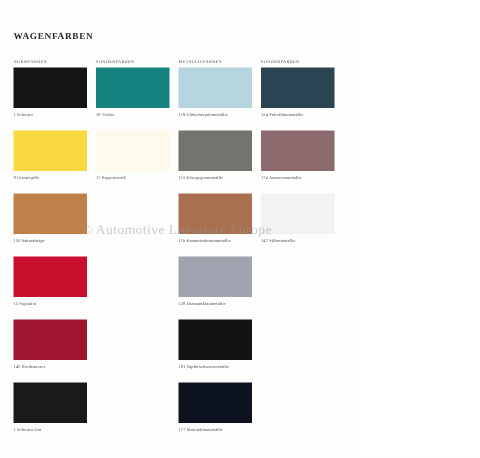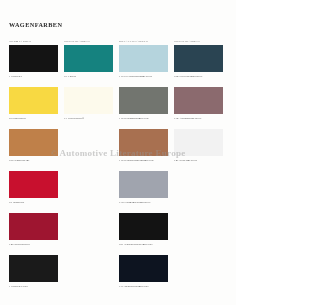--- a/index.html
+++ b/index.html
@@ -97,21 +97,20 @@
   .watermark {
     position: absolute;
     left: 0;
     top: 0;
     width: 236px;
     height: 305px;
     display: flex;
     align-items: center;
     justify-content: center;
     pointer-events: none;
-    font-weight: bold;
   }
 
   .watermark-text {
     font-family: "Liberation Serif", serif;
     font-size: 9px;
     letter-spacing: 0.3px;
     color: rgba(150, 150, 150, 0.48);
     white-space: nowrap;
     user-select: none;
   }

